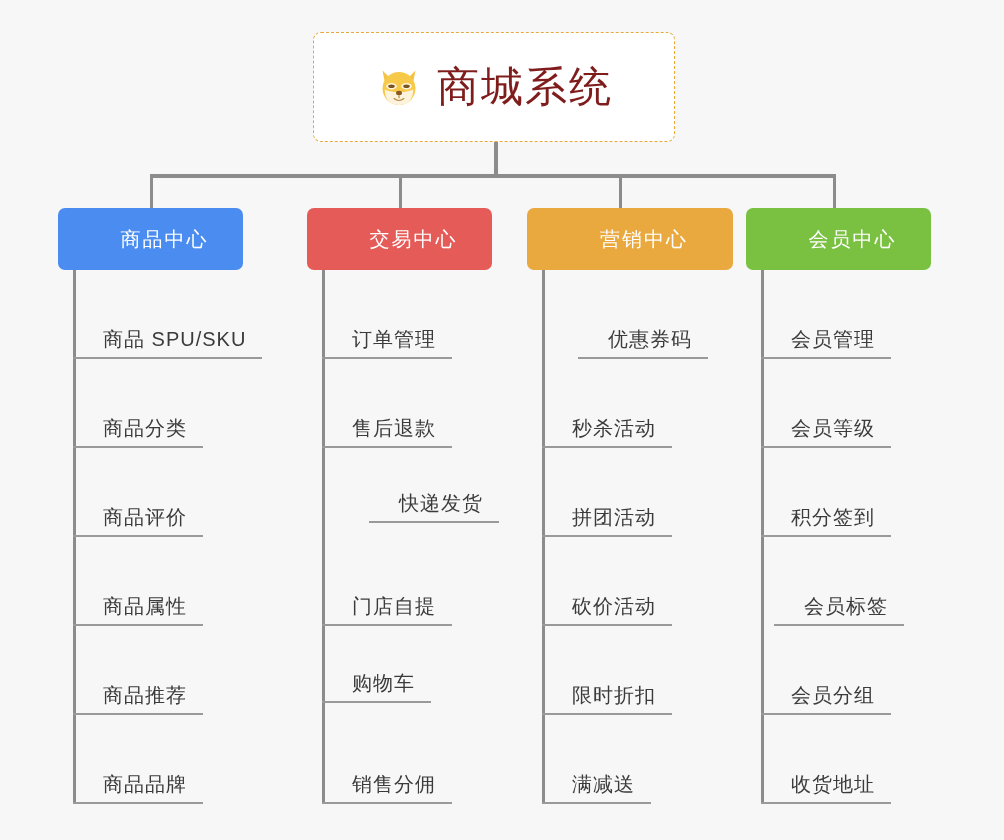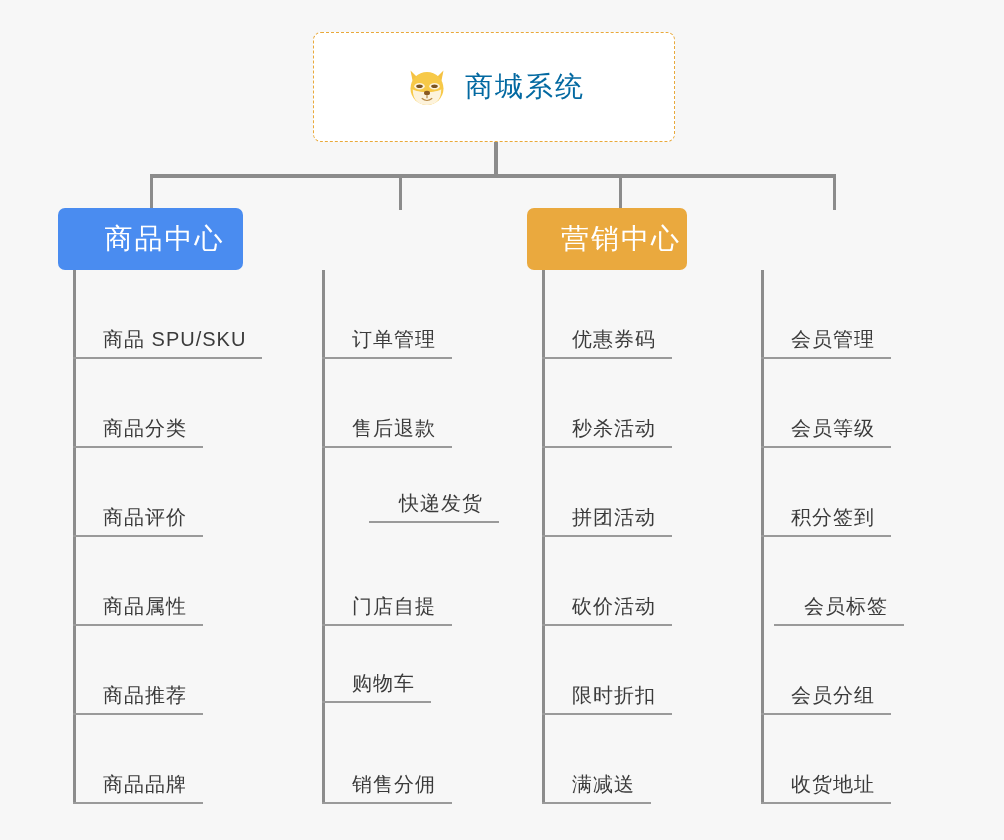--- a/index.html
+++ b/index.html
@@ -37,22 +37,22 @@
     justify-content: center;
     gap: 14px;
   }
   .root-emoji {
     width: 48px;
     height: 48px;
     position: relative;
     flex: 0 0 auto;
   }
   .root-title {
-    font-size: 28px;
-    color: #0369a1;
+    font-size: 42px;
+    color: #7f1d1d;
     letter-spacing: 2px;
     line-height: 1;
     white-space: nowrap;
   }
 
   
   .conn {
     position: absolute;
     background: #8c8c8c;
   }
@@ -63,21 +63,21 @@
   .cat-box {
     position: absolute;
     height: 62px;
     border-radius: 7px;
     box-sizing: border-box;
     display: flex;
     align-items: center;
     justify-content: center;
   }
   .cat-label {
-    font-size: 28px;
+    font-size: 20px;
     color: #ffffff;
     letter-spacing: 2px;
     line-height: 1;
     white-space: nowrap;
     margin-left: 28px;
   }
 
   
   .branch {
     position: absolute;
@@ -141,22 +141,28 @@
   <div class="conn conn-h" style="left:150px; top:174px; width:686px; height:4px;"></div>
 
   <div class="conn conn-v" style="left:150px; top:174px; height:36px;"></div>
   <div class="conn conn-v" style="left:399px; top:174px; height:36px;"></div>
   <div class="conn conn-v" style="left:619px; top:174px; height:36px;"></div>
   <div class="conn conn-v" style="left:833px; top:174px; height:36px;"></div>
 
   <div class="cat-box" style="left: 58px; top: 208px; width: 185px; background: rgb(74, 140, 240);">
     <span class="cat-label">商品中心</span>
   </div>
-  <div class="cat-box" style="left: 527px; top: 208px; width: 160px; background: rgb(234, 169, 62);">
+  <div class="cat-box" style="left: 307px; top: 208px; width: 185px; background: rgb(229, 91, 88);">
+    <span class="cat-label">交易中心</span>
+  </div>
+  <div class="cat-box" style="left: 527px; top: 208px; width: 206px; background: rgb(234, 169, 62);">
     <span class="cat-label">营销中心</span>
+  </div>
+  <div class="cat-box" style="left: 746px; top: 208px; width: 185px; background: rgb(122, 193, 66);">
+    <span class="cat-label">会员中心</span>
   </div>
 
   <div class="branch" style="left: 73px;">
     <div class="branch-trunk" style="height: 534px;"></div>
     <div class="leaf" style="top:0px;">
         <span class="leaf-inner"><span class="leaf-text">商品 SPU/SKU</span></span>
       </div>
     <div class="leaf" style="top:89px;">
         <span class="leaf-inner"><span class="leaf-text">商品分类</span></span>
       </div>
@@ -191,21 +197,21 @@
     <div class="leaf" style="top:344px;text-align:center;">
         <span class="leaf-inner"><span class="leaf-text">购物车</span></span>
       </div>
     <div class="leaf" style="top:445px;">
         <span class="leaf-inner"><span class="leaf-text">销售分佣</span></span>
       </div>
   </div>
 
   <div class="branch" style="left: 542px;">
     <div class="branch-trunk" style="height: 534px;"></div>
-    <div class="leaf" style="top:0px;">
+    <div class="leaf" style="top:0px;padding-left:36px;">
         <span class="leaf-inner"><span class="leaf-text">优惠券码</span></span>
       </div>
     <div class="leaf" style="top:89px;text-align:center;">
         <span class="leaf-inner"><span class="leaf-text">秒杀活动</span></span>
       </div>
     <div class="leaf" style="top:178px;">
         <span class="leaf-inner"><span class="leaf-text">拼团活动</span></span>
       </div>
     <div class="leaf" style="top:267px;">
         <span class="leaf-inner"><span class="leaf-text">砍价活动</span></span>

